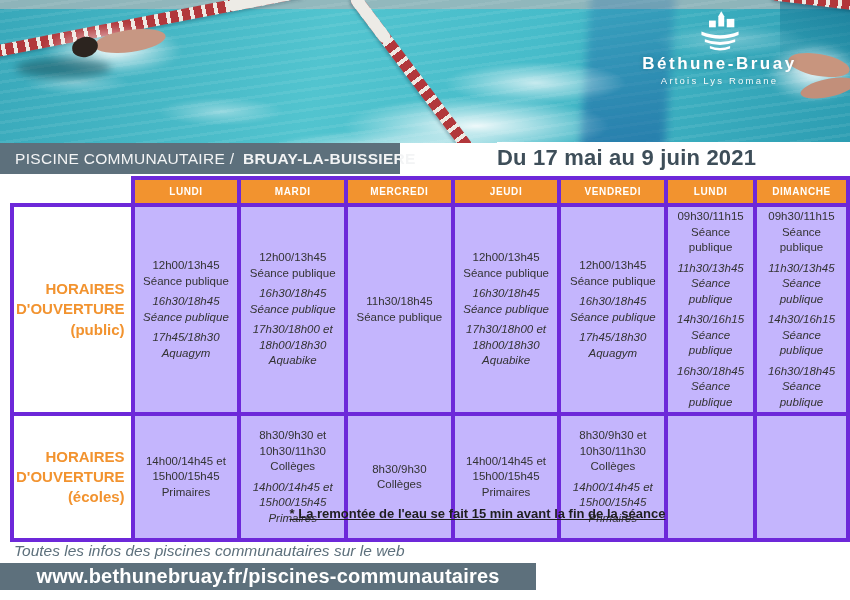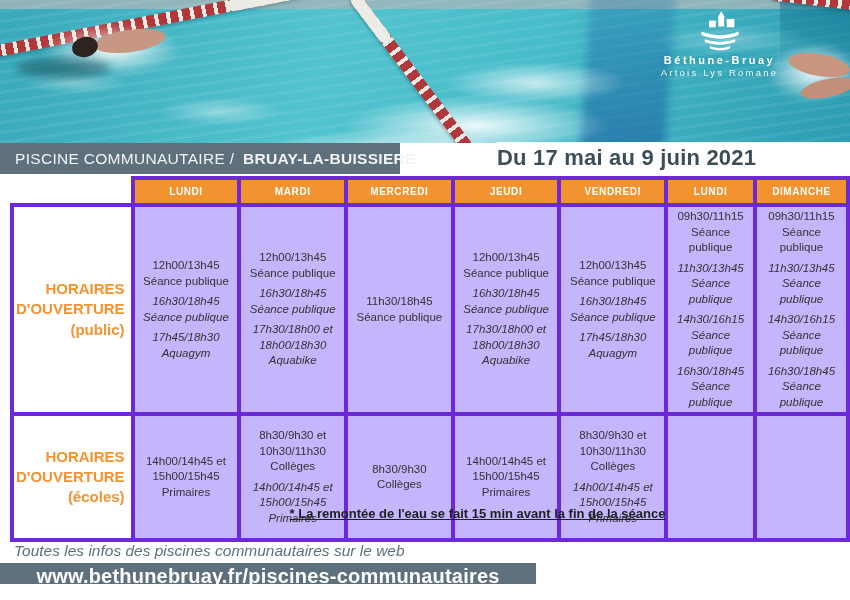--- a/index.html
+++ b/index.html
@@ -41,21 +41,21 @@
   .sw1-arm{left:94px;top:30px;width:72px;height:22px;background:#c79783;transform:rotate(-8deg);}
   .sw1-head{left:72px;top:37px;width:26px;height:20px;background:#2c241f;transform:rotate(-14deg);}
   .sw2-splash{left:766px;top:42px;width:95px;height:60px;}
   .sw2-arm1{left:788px;top:54px;width:62px;height:22px;background:#c8957e;transform:rotate(10deg);}
   .sw2-arm2{left:800px;top:79px;width:56px;height:18px;background:#c28f7a;transform:rotate(-12deg);}
 
   .logo-block{position:absolute;right:28px;top:6px;width:205px;text-align:center;color:#fff;
      text-shadow:0 0 4px rgba(0,80,95,.35);}
   .logo-block svg{display:block;margin:0 auto 2px auto;}
   .logo-small{font-size:8.5px;letter-spacing:1.2px;opacity:.95;}
-  .logo-name{font-size:11px;font-weight:bold;letter-spacing:2.5px;margin-top:1px;}
+  .logo-name{font-size:17px;font-weight:bold;letter-spacing:2.5px;margin-top:1px;}
   .logo-sub{font-size:9.5px;letter-spacing:2.2px;margin-top:1px;opacity:.95;}
 
   
   .titlebar{position:absolute;left:0;top:143px;width:400px;height:31px;background:#5D707C;
      color:#f3f4f5;font-size:15.5px;line-height:31px;padding-left:15px;box-sizing:border-box;
      letter-spacing:.3px;white-space:nowrap;}
   .titlebar .bold{font-weight:bold;margin-left:4px;}
   .date-banner{position:absolute;left:497px;top:142px;width:353px;height:32px;background:#fff;
      color:#3E4E59;font-size:22px;font-weight:bold;line-height:32px;letter-spacing:.2px;}
 
@@ -71,21 +71,21 @@
      text-align:right;vertical-align:middle;padding:0 6px 0 2px;line-height:1.35;}
   .schedule td{background:#c4b5fd;color:#333;font-size:11.5px;text-align:center;
      vertical-align:middle;line-height:1.35;padding:2px;}
   .schedule td .block + .block{margin-top:5px;font-style:italic;}
 
   .footnote{position:absolute;left:60px;top:506px;width:835px;text-align:center;
      font-size:13px;font-weight:bold;color:#1f1f1f;text-decoration:underline;}
 
   
   .tagline{position:absolute;left:14px;top:542px;font-style:italic;color:#5D707C;font-size:15.5px;}
-  .urlbar{position:absolute;left:0;top:563px;width:536px;height:21px;background:#5D707C;
+  .urlbar{position:absolute;left:0;top:563px;width:536px;height:27px;background:#5D707C;
      color:#fff;font-weight:bold;font-size:20px;line-height:27px;text-align:center;letter-spacing:.2px;}
 </style>
 </head>
 <body>
 
 <div class="page">
 
   <div class="photo">
     <div class="pool-edge"></div>
     <div class="water-texture"></div>

